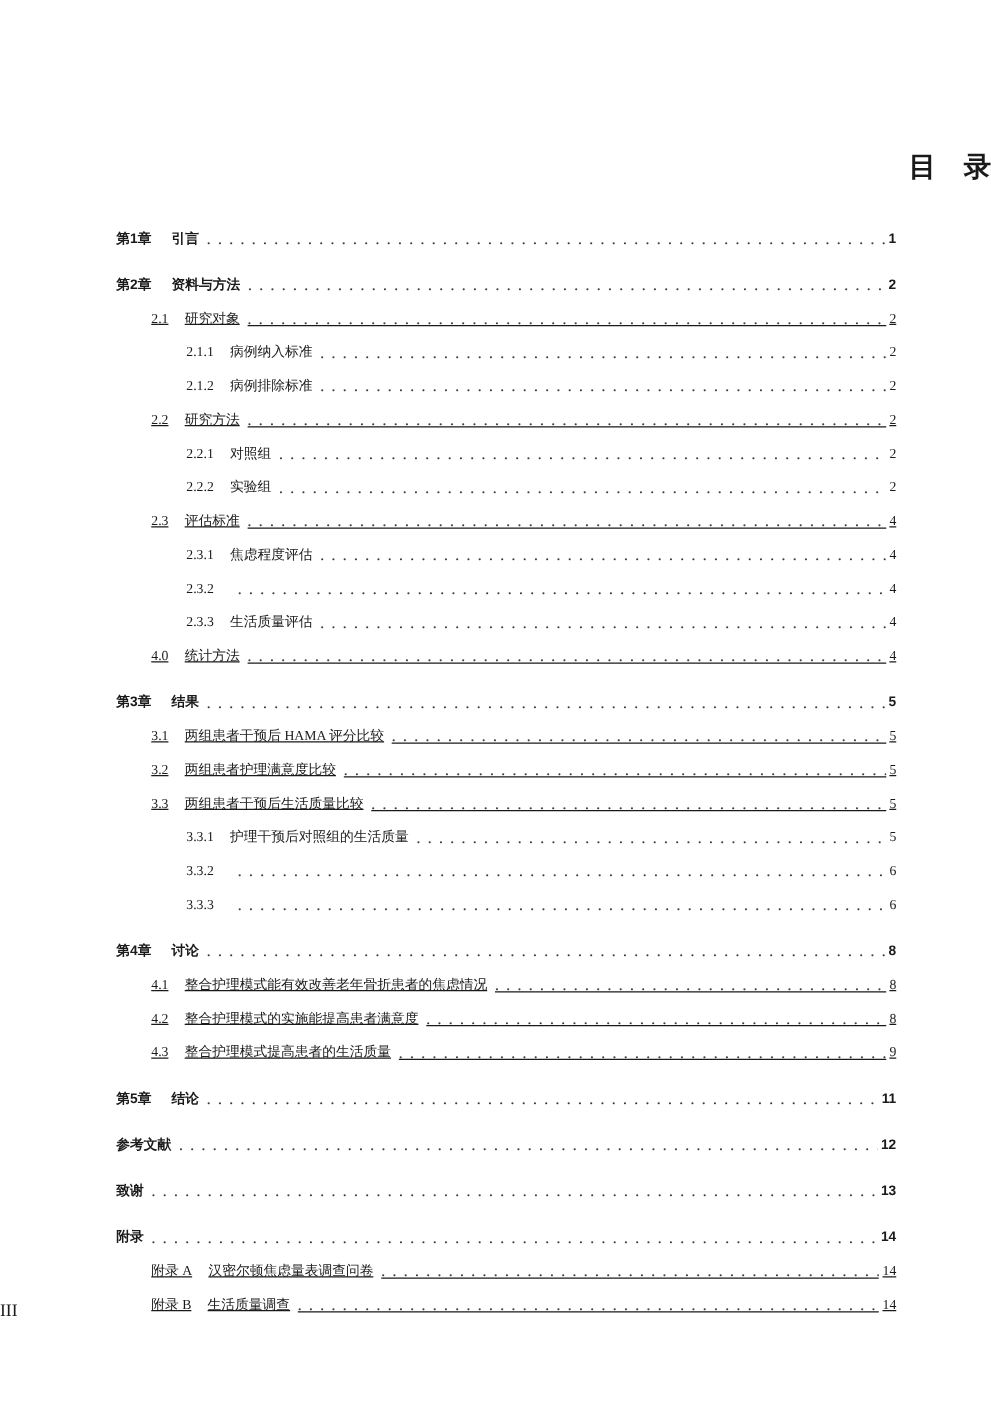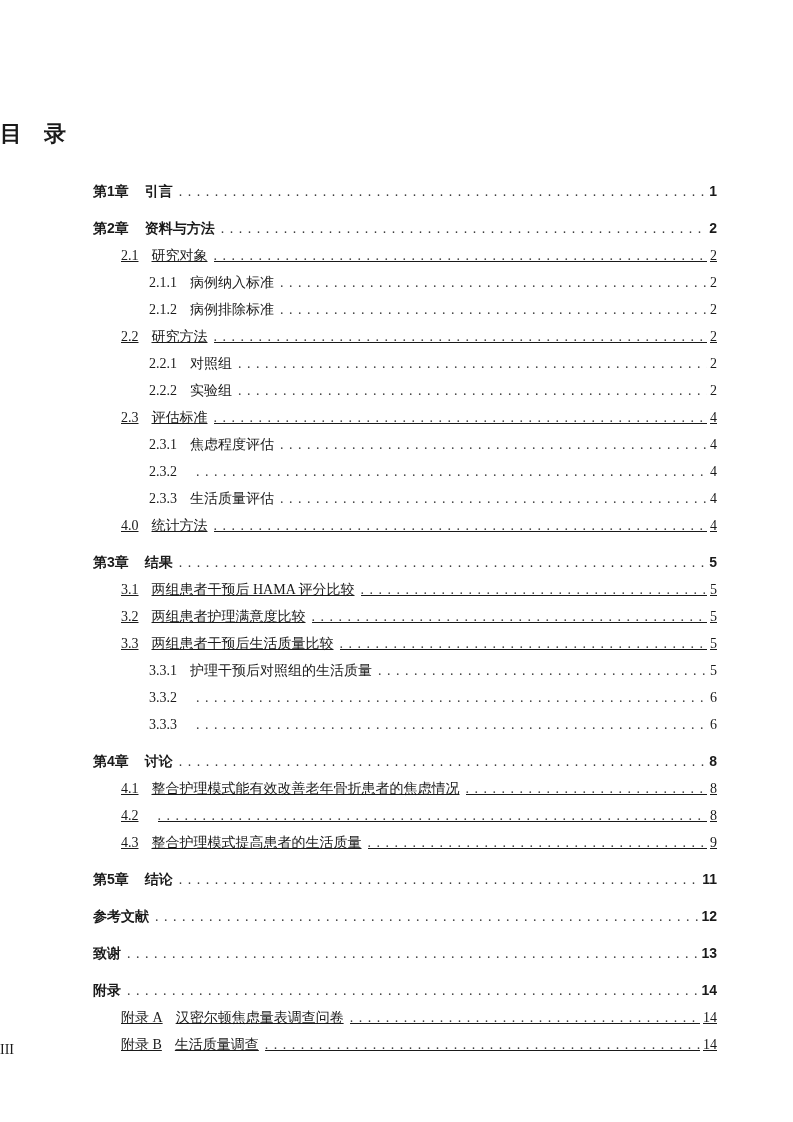--- a/index.html
+++ b/index.html
@@ -14,35 +14,35 @@
     margin: 0 auto;
     background: #ffffff;
     box-sizing: border-box;
     padding: 118px 76px 0 93px;
     color: #111111;
     overflow: hidden;
   }
   .doc-title {
     margin-left: -93px;
     margin-right: -76px;
-    text-align: left;
+    text-align: right;
     font-family: "Liberation Sans", "DejaVu Sans", sans-serif;
     font-weight: bold;
     font-size: 22px;
     line-height: 32px;
     color: #1a1a1a;
   }
   .toc-list {
     margin-top: 28px;
   }
   .toc-row {
     display: flex;
     align-items: flex-end;
     font-family: "Liberation Serif", "DejaVu Serif", serif;
-    font-size: 14px;
+    font-size: 11px;
     line-height: 27px;
     color: #1a1a1a;
     white-space: nowrap;
   }
   .toc-row.level-1 {
     margin-top: 10px;
     font-family: "Liberation Sans", "DejaVu Sans", sans-serif;
     font-weight: bold;
   }
   .toc-row.level-2 { padding-left: 28px; text-decoration: underline; }
@@ -214,20 +214,21 @@
         <span class="pg">8</span>
       </div>
       <div class="toc-row level-2">
         <span class="num">4.1</span>
         <span class="title">整合护理模式能有效改善老年骨折患者的焦虑情况</span>
         <span class="leader"></span>
         <span class="pg">8</span>
       </div>
       <div class="toc-row level-2">
         <span class="num">4.2</span>
+        <span class="title">整合护理模式的实施能提高患者满意度</span>
         <span class="leader"></span>
         <span class="pg">8</span>
       </div>
       <div class="toc-row level-2">
         <span class="num">4.3</span>
         <span class="title">整合护理模式提高患者的生活质量</span>
         <span class="leader"></span>
         <span class="pg">9</span>
       </div>
       <div class="toc-row level-1">

